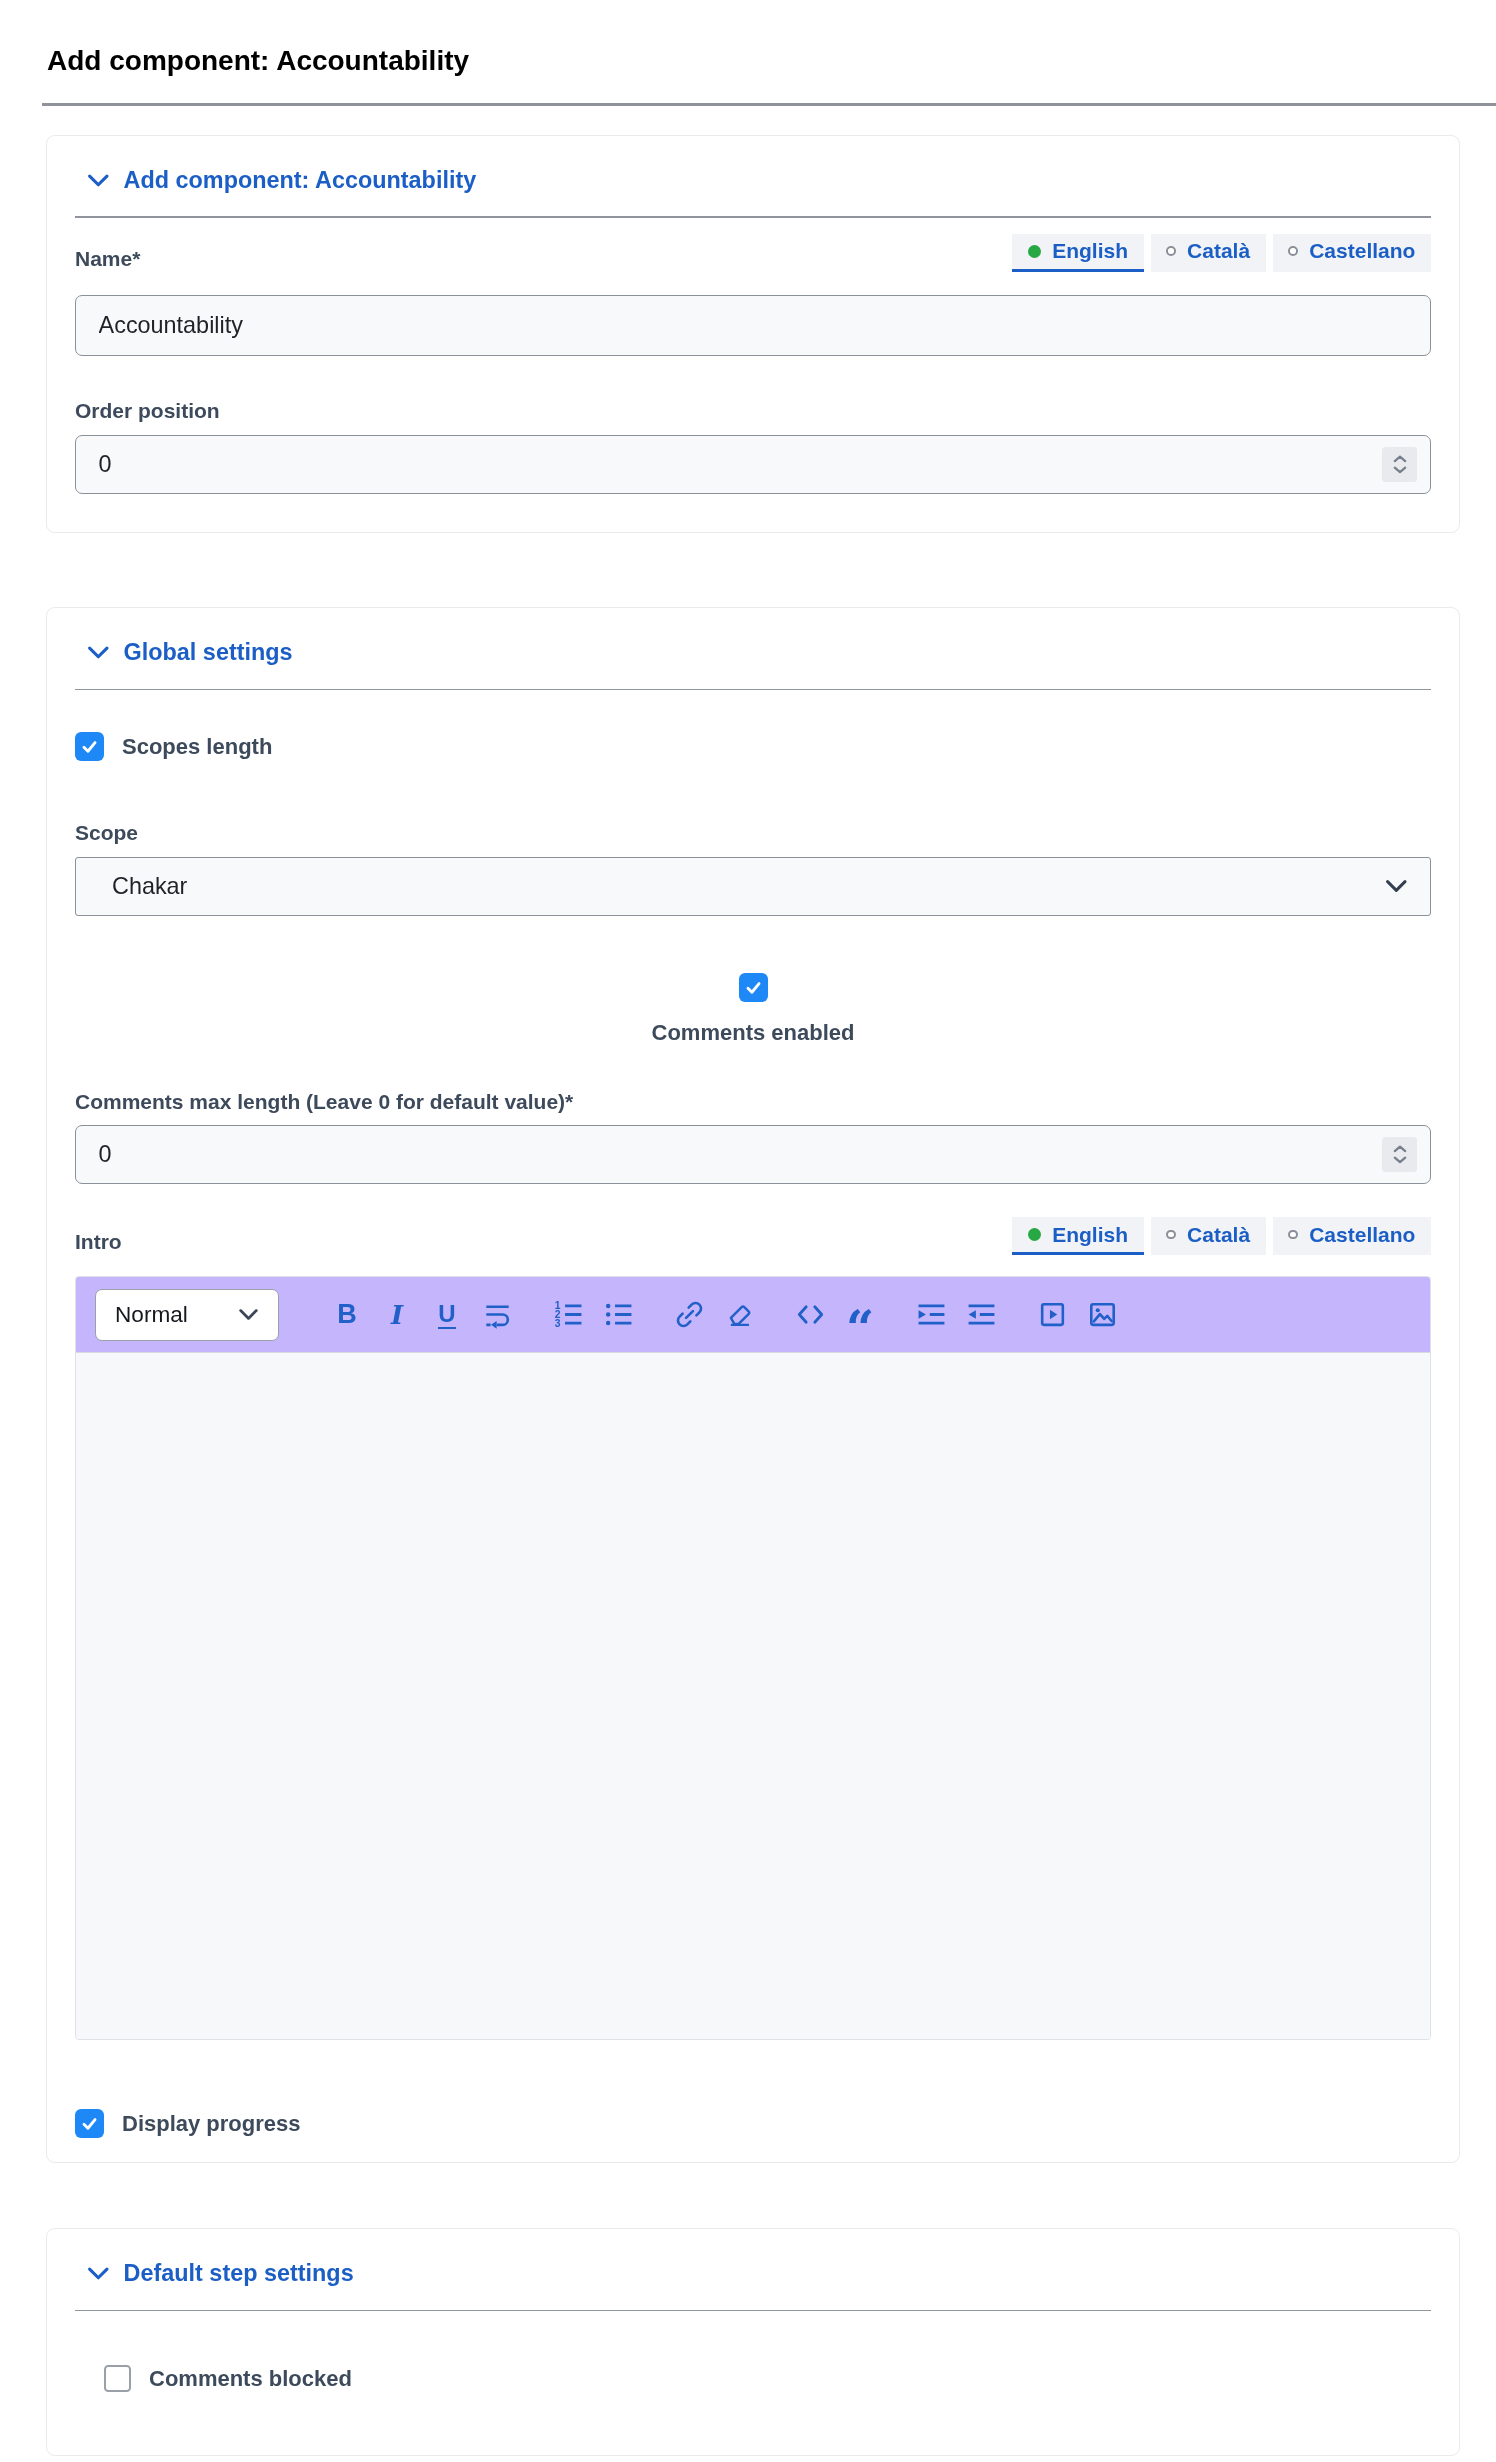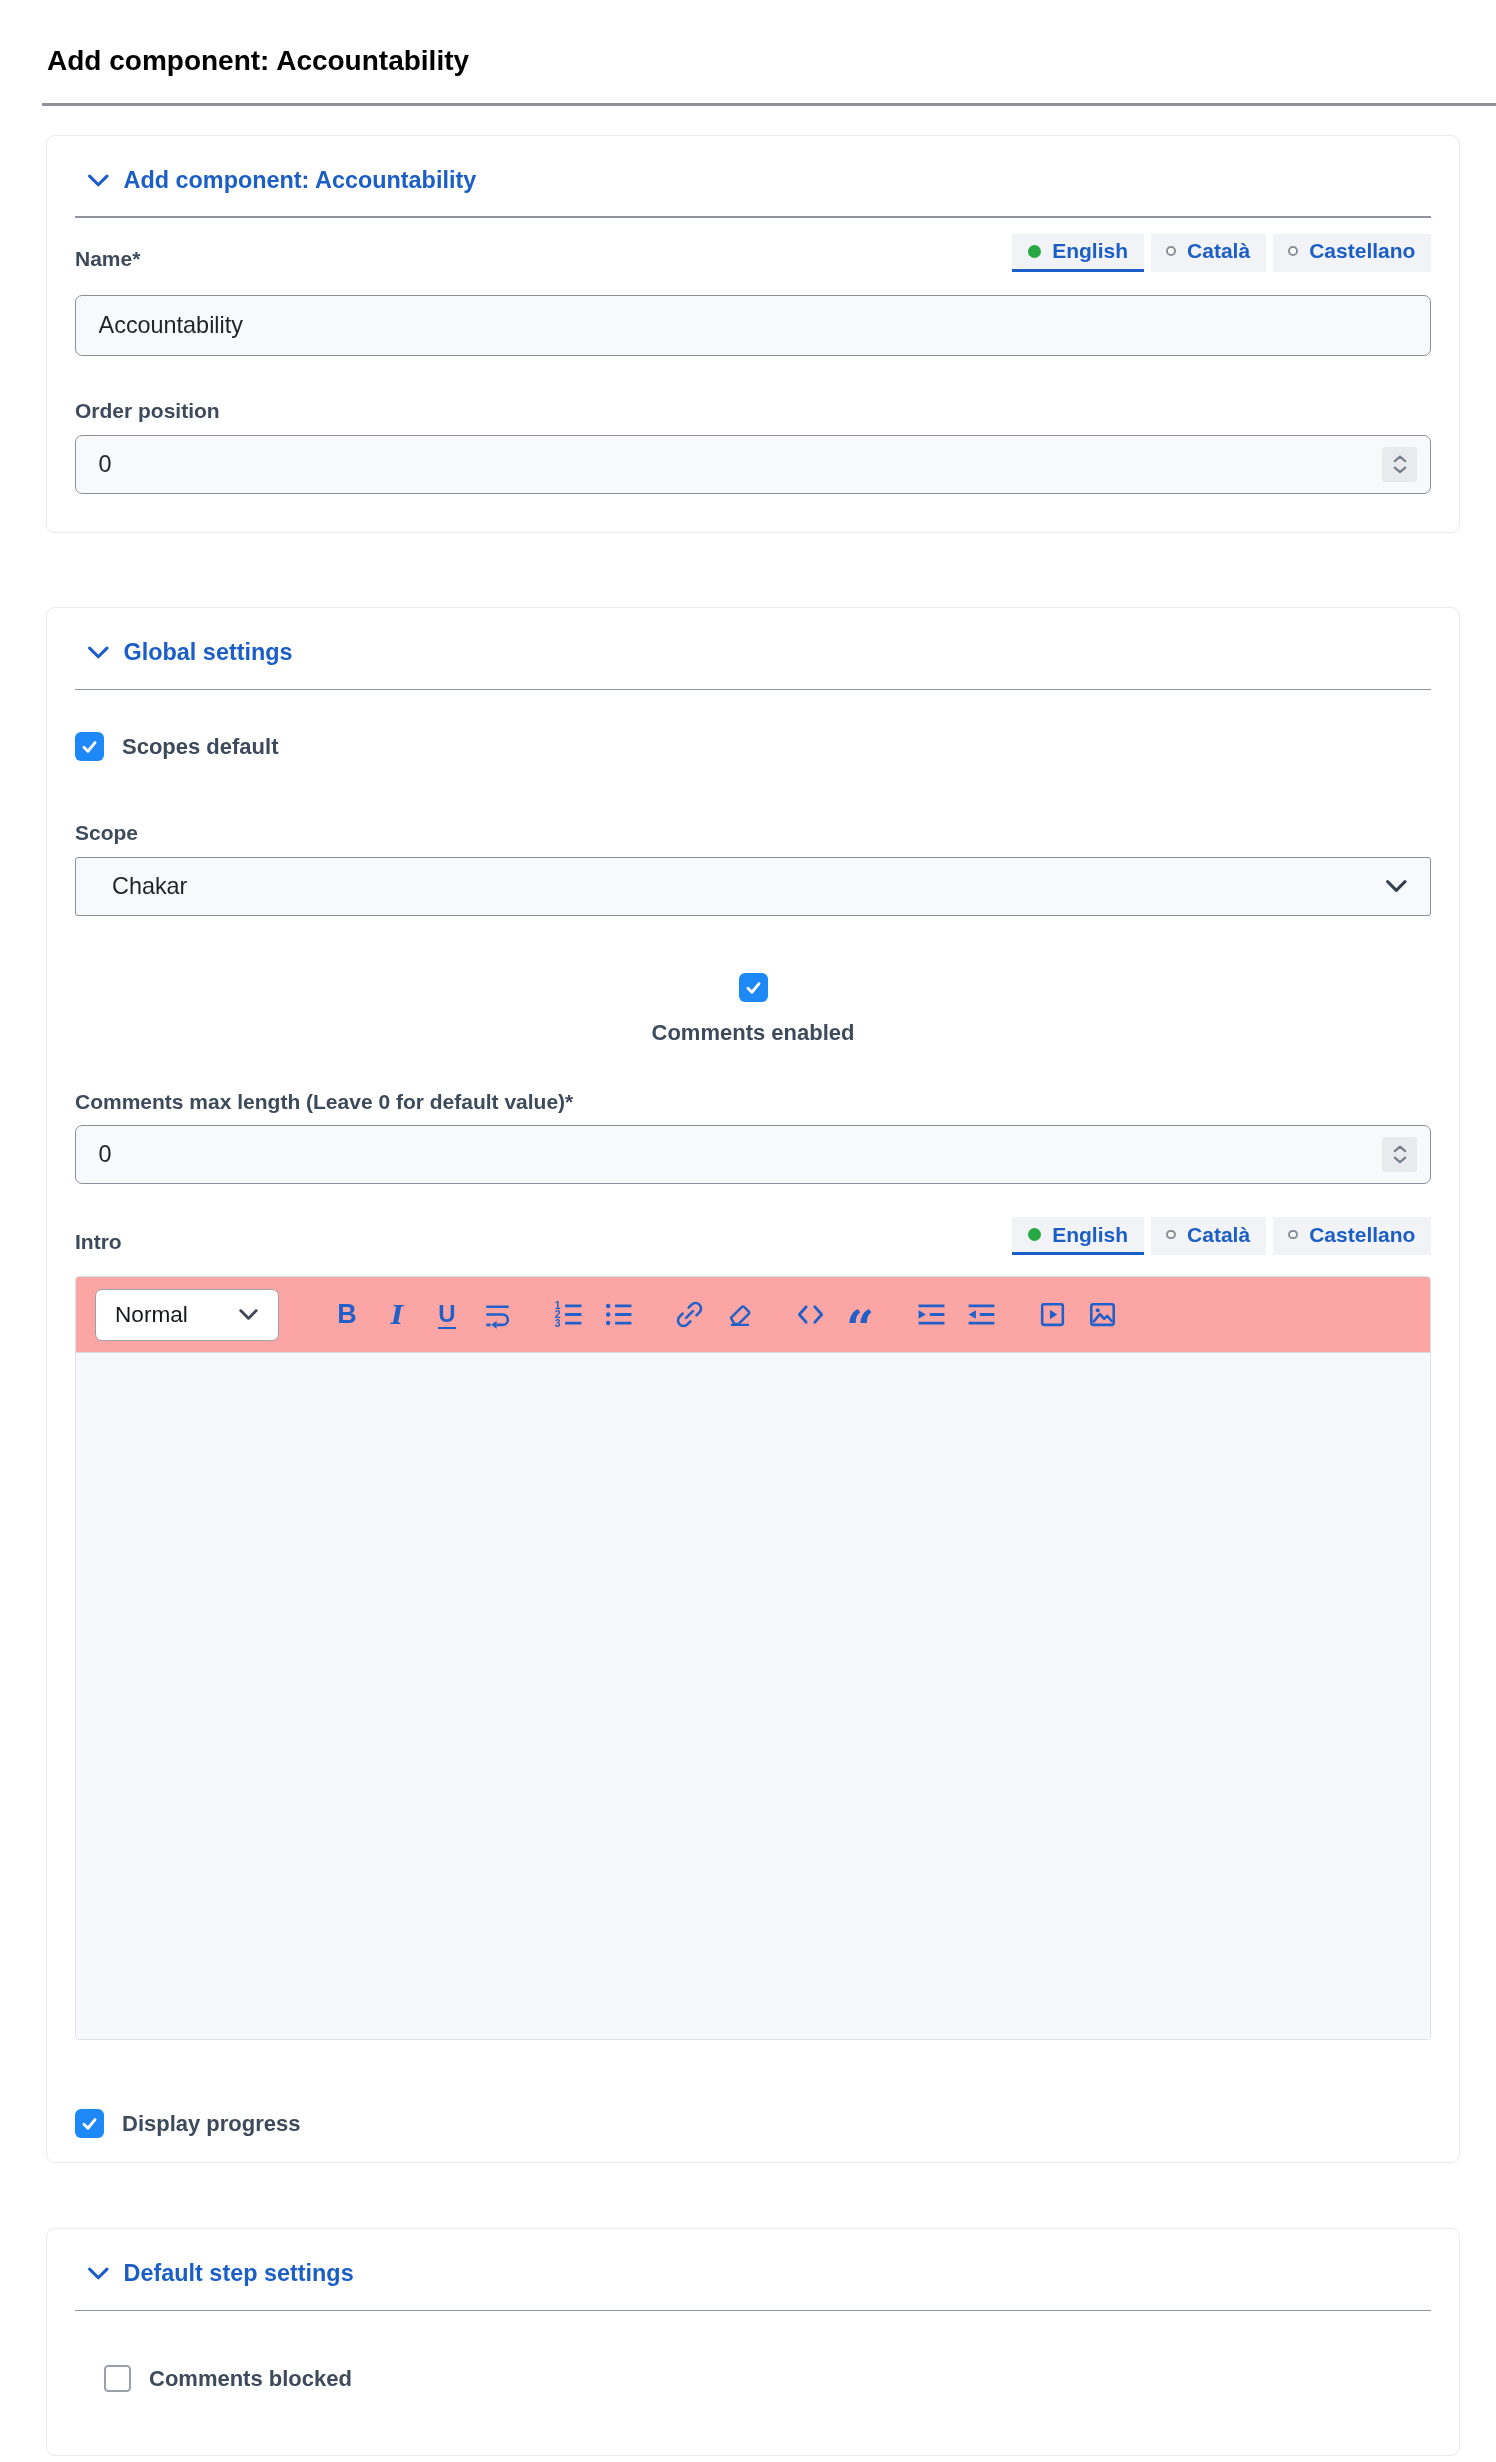--- a/index.html
+++ b/index.html
@@ -73,21 +73,21 @@
     height:59px;margin-top:10.4px;background:var(--input-bg);
     border:1.7px solid var(--input-border);border-radius:3px;
     display:flex;align-items:center;justify-content:space-between;
     padding:0 22.6px 0 36px;font-size:23.4px;color:#1f2329;cursor:pointer;
   }
   .select .chev{color:#333e4e;display:flex;}
   
   .editor{margin-top:21px;border:0.9px solid #dfe1e6;border-radius:3.5px;overflow:hidden;}
   .editor-toolbar{
     height:76px;display:flex;align-items:center;padding:0 19px;
-    background:#fca5a5;border-bottom:0.9px solid #d9dbe0;
+    background:#c4b5fd;border-bottom:0.9px solid #d9dbe0;
   }
   .style-btn{
     height:52px;min-width:184px;border:1.7px solid #9aa0a8;border-radius:7px;background:#fff;
     display:flex;align-items:center;justify-content:space-between;padding:0 19px;
     font-size:22.6px;color:#15181d;margin-right:43px;cursor:pointer;
   }
   .style-btn .chev{color:#3c4656;display:flex;}
   .tb-icon{
     width:38px;height:38px;display:flex;align-items:center;justify-content:center;
     color:var(--icon-blue);margin:0 6px;cursor:pointer;flex:0 0 auto;
@@ -163,21 +163,21 @@
     <span>Global settings</span>
   </div>
   <div class="inner-divider"></div>
 
   <div class="checkbox-row mt48">
     <span class="checkbox">
       <svg width="19" height="19" viewBox="0 0 24 24">
           <polyline points="5,13 10,18 19,7" fill="none" stroke="#ffffff" stroke-width="3.6" stroke-linecap="round" stroke-linejoin="round"></polyline>
         </svg>
     </span>
-    <span class="checkbox-label">Scopes default</span>
+    <span class="checkbox-label">Scopes length</span>
   </div>
 
   <div class="label mt52">Scope</div>
   <div class="select">
     <span>Chakar</span>
     <span class="chev">
       <svg width="22.6" height="14" viewBox="0 0 26 16">
           <polyline points="3,3 13,13 23,3" fill="none" stroke="currentColor" stroke-width="3.4" stroke-linecap="round" stroke-linejoin="round"></polyline>
         </svg>
     </span>

